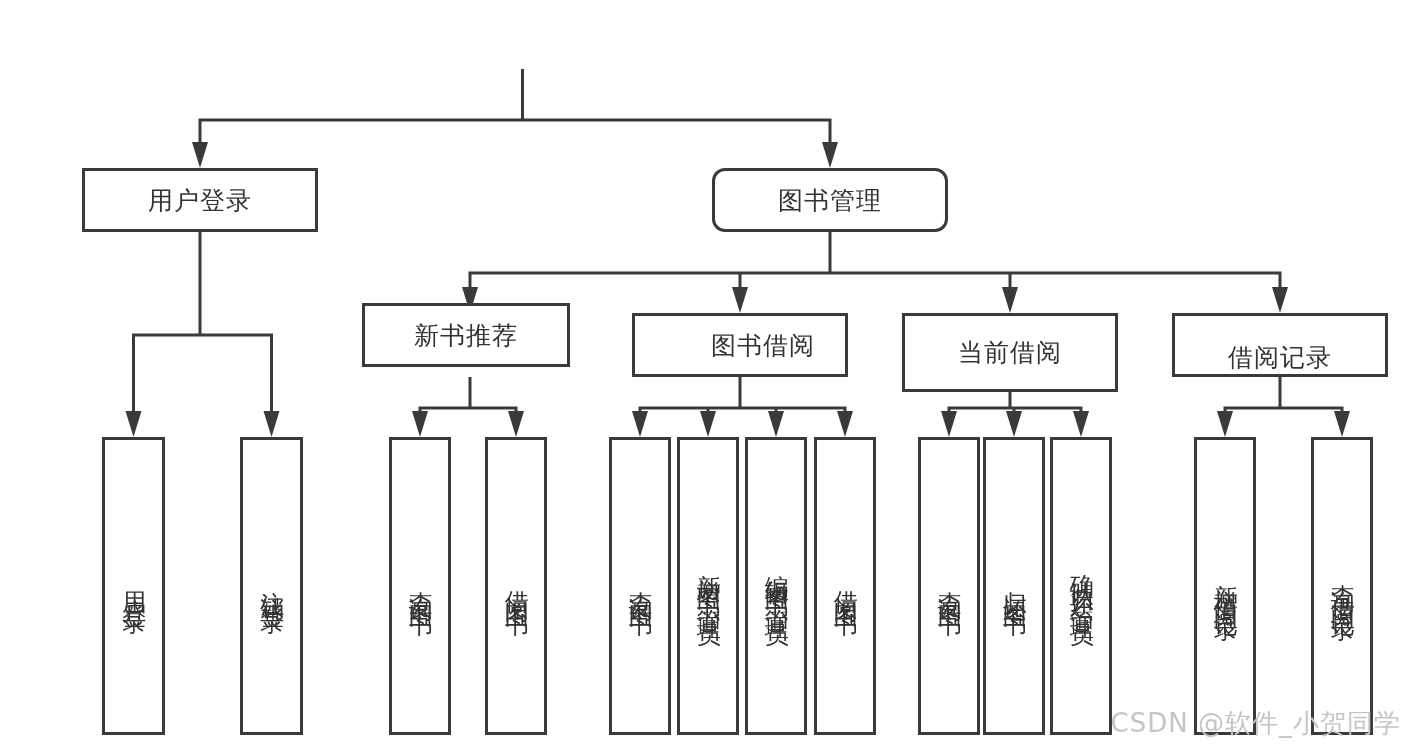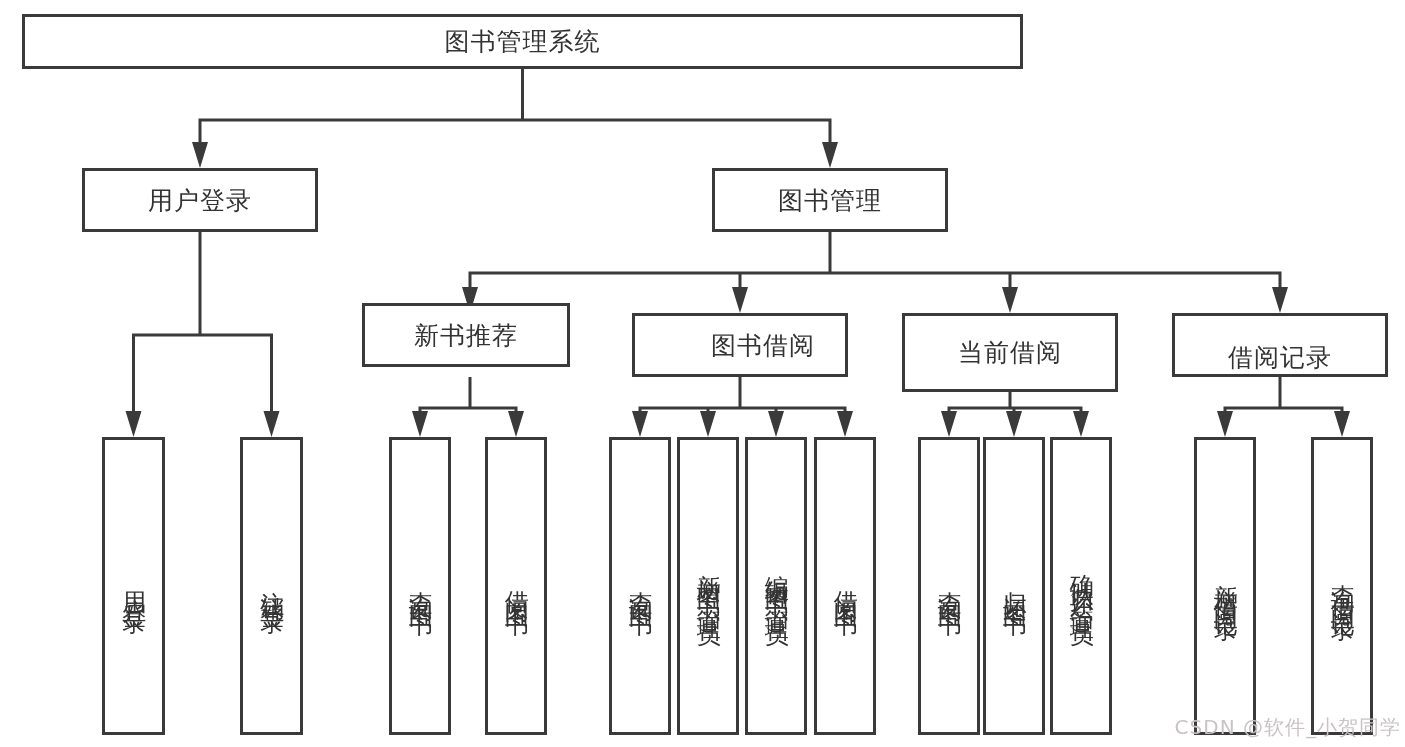--- a/index.html
+++ b/index.html
@@ -41,21 +41,21 @@
     writing-mode: vertical-rl;
     text-orientation: mixed;
     font-size: 24px;
     letter-spacing: 7px;
     line-height: 1.15;
   }
   .watermark {
     position: absolute;
     right: 4px;
     bottom: 6px;
-    font-size: 20px;
+    font-size: 26px;
     color: #c9c3c5;
     letter-spacing: 1px;
     white-space: nowrap;
   }
 </style>
 </head>
 <body>
 
 <div class="canvas">
 
@@ -102,28 +102,25 @@
       M700 411 H716 L708 437 Z
       M768 411 H784 L776 437 Z
       M837 411 H853 L845 437 Z
       M941 411 H957 L949 437 Z
       M1006 411 H1022 L1014 437 Z
       M1073 411 H1089 L1081 437 Z
       M1217 411 H1233 L1225 437 Z
       M1334 411 H1350 L1342 437 Z"></path>
   </svg>
 
-  <div class="node hnode" style="left:22px; top:14px; width:1001px; height:55px;">
-    <span>图书管理系统</span>
-  </div>
 
   <div class="node hnode" style="left:82px; top:168px; width:236px; height:64px;">
     <span>用户登录</span>
   </div>
-  <div class="node hnode" style="left:712px; top:168px; width:236px; height:64px;">
+  <div class="node hnode" style="left:712px; top:168px; width:236px; height:64px;border-radius:13px;">
     <span>图书管理</span>
   </div>
 
   <div class="node hnode" style="left:362px; top:303px; width:208px; height:64px;">
     <span>新书推荐</span>
   </div>
   <div class="node hnode" style="left:632px; top:313px; width:216px; height:64px;padding-left:46px;">
     <span>图书借阅</span>
   </div>
   <div class="node hnode" style="left:902px; top:313px; width:216px; height:79px;">

